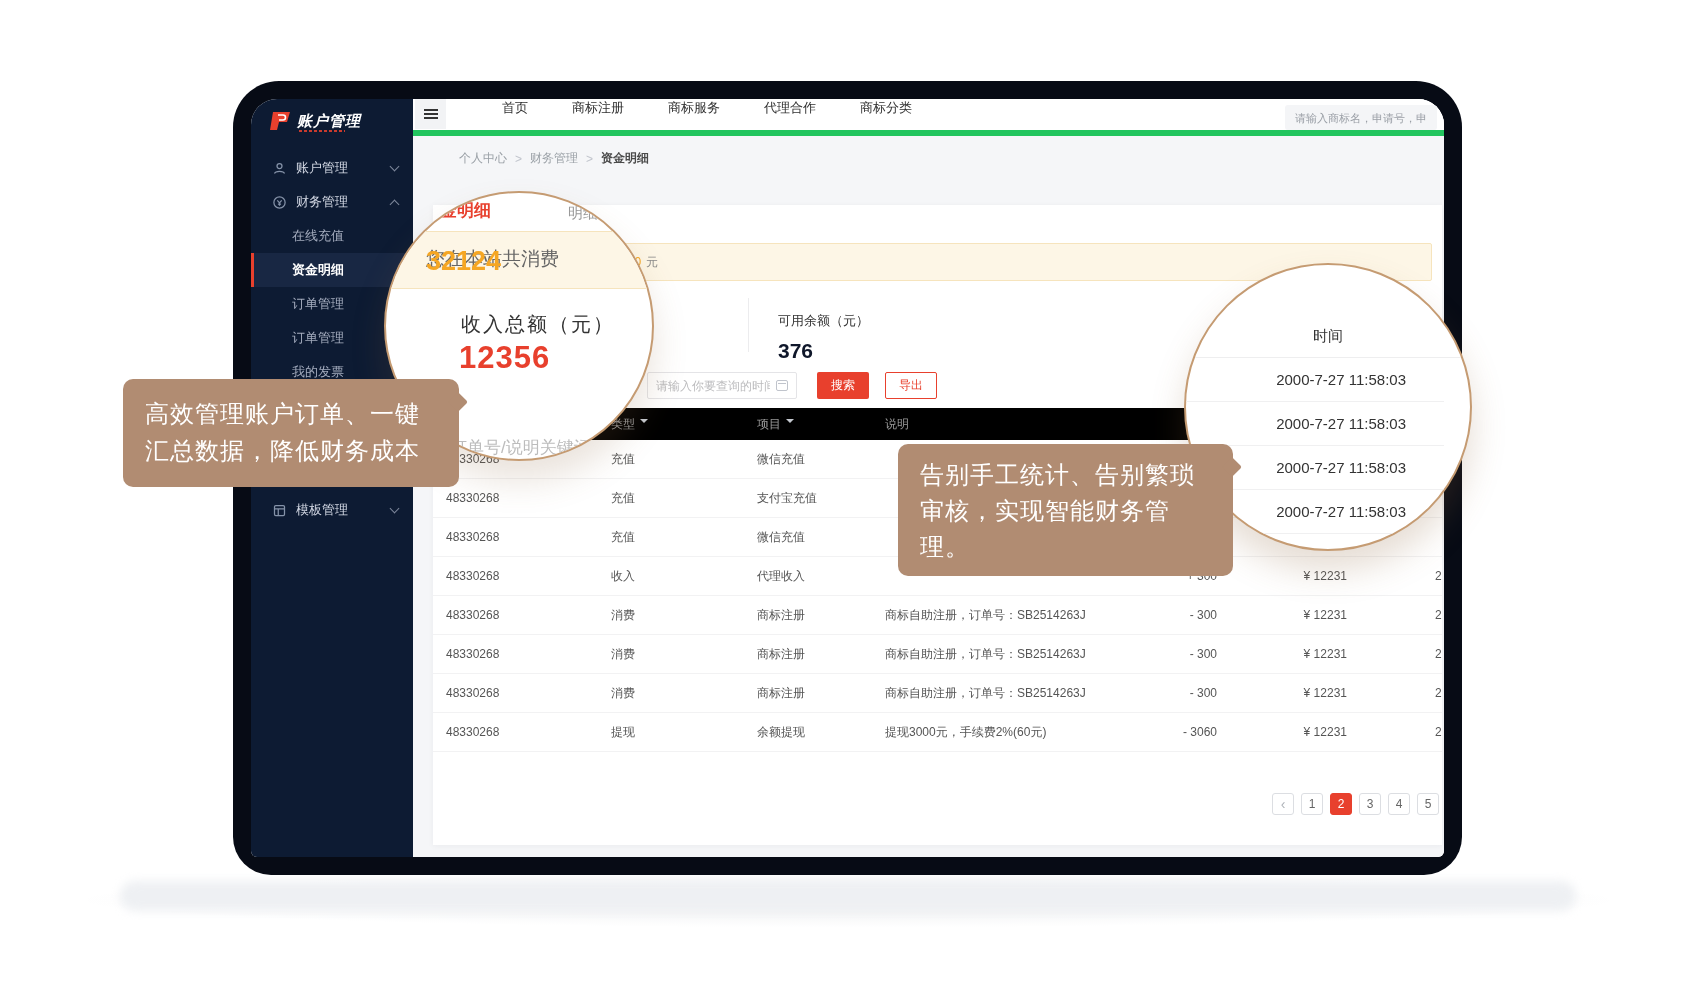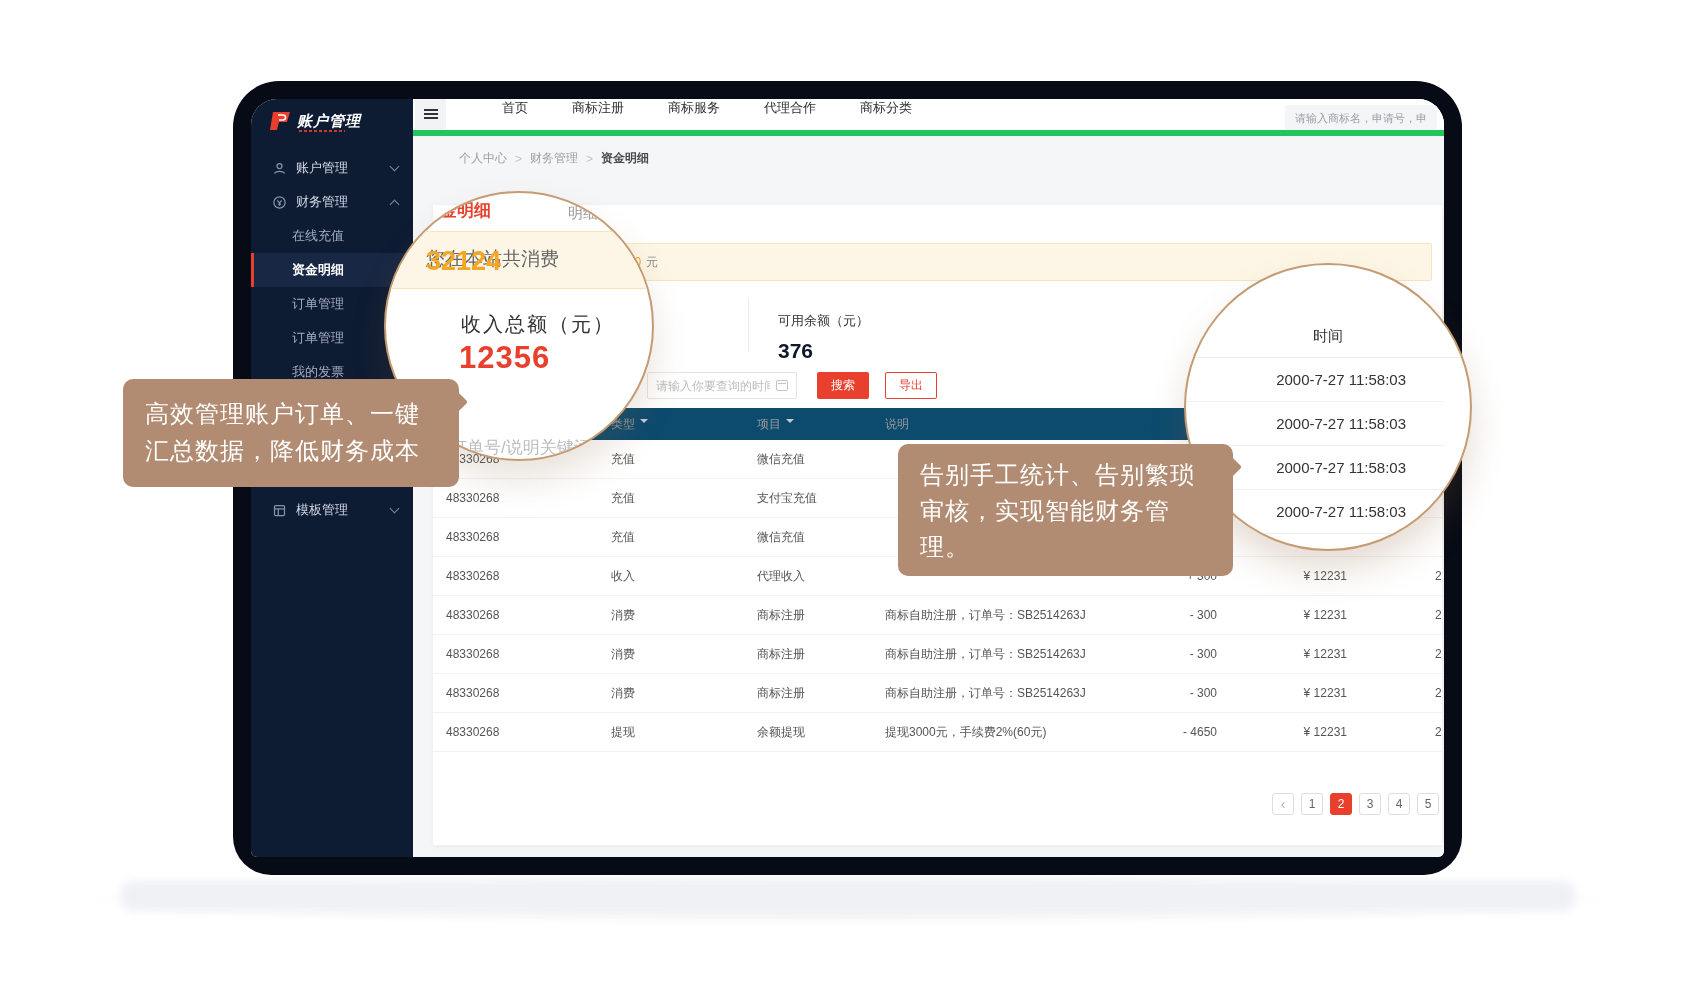--- a/index.html
+++ b/index.html
@@ -82,21 +82,21 @@
   .date-input{left:204px;width:150px;padding-right:26px;}
   .kw-input::placeholder,.date-input::placeholder{color:#bcbcbe;}
   .cal-icon{position:absolute;left:333px;top:8px;width:12px;height:11px;border:1px solid #c0c4cc;border-radius:2px;}
   .cal-icon::before{content:'';position:absolute;left:1px;right:1px;top:2px;height:1px;background:#c0c4cc;}
   .btn-search{position:absolute;left:374px;top:0;width:52px;height:27px;background:var(--accent);color:#fff;
     font-size:12px;border:none;border-radius:2px;cursor:pointer;}
   .btn-export{position:absolute;left:442px;top:0;width:52px;height:27px;background:#fff;color:var(--accent);
     font-size:12px;border:1px solid var(--accent);border-radius:2px;cursor:pointer;}
 
   .table{position:absolute;left:0;top:203px;right:0;}
-  .thead{position:relative;height:32px;background:#0c4a6e;}
+  .thead{position:relative;height:32px;background:#000000;}
   .th{position:absolute;top:0;line-height:32px;font-size:12px;color:#999;white-space:nowrap;}
   .caret{display:inline-block;width:0;height:0;border:4px solid transparent;border-top-color:#c5c9d0;
     margin-left:5px;vertical-align:1px;}
   .tr{position:relative;height:39px;border-bottom:1px solid #f2f2f3;}
   .td{position:absolute;top:0;line-height:39px;font-size:12px;color:#555;white-space:nowrap;}
   .c0{left:13px;}.c1{left:178px;}.c2{left:324px;}.c3{left:452px;}
   .c4{left:690px;width:94px;text-align:right;}
   .c5{left:840px;width:74px;text-align:right;}
   .c6{left:1002px;width:130px;}
 
@@ -328,21 +328,21 @@
                 <div class="td c3">商标自助注册，订单号：SB2514263J</div>
                 <div class="td c4">- 300</div>
                 <div class="td c5">¥ 12231</div>
                 <div class="td c6">2000-7-27 11:58:03</div>
               </div>
               <div class="tr">
                 <div class="td c0">48330268</div>
                 <div class="td c1">提现</div>
                 <div class="td c2">余额提现</div>
                 <div class="td c3">提现3000元，手续费2%(60元)</div>
-                <div class="td c4">- 4650</div>
+                <div class="td c4">- 3060</div>
                 <div class="td c5">¥ 12231</div>
                 <div class="td c6">2000-7-27 11:58:03</div>
               </div>
             </div>
         </div>
 
         <div class="pagination">
           <div class="pg prev">‹</div>
         <div class="pg">1</div>
             <div class="pg active">2</div>

